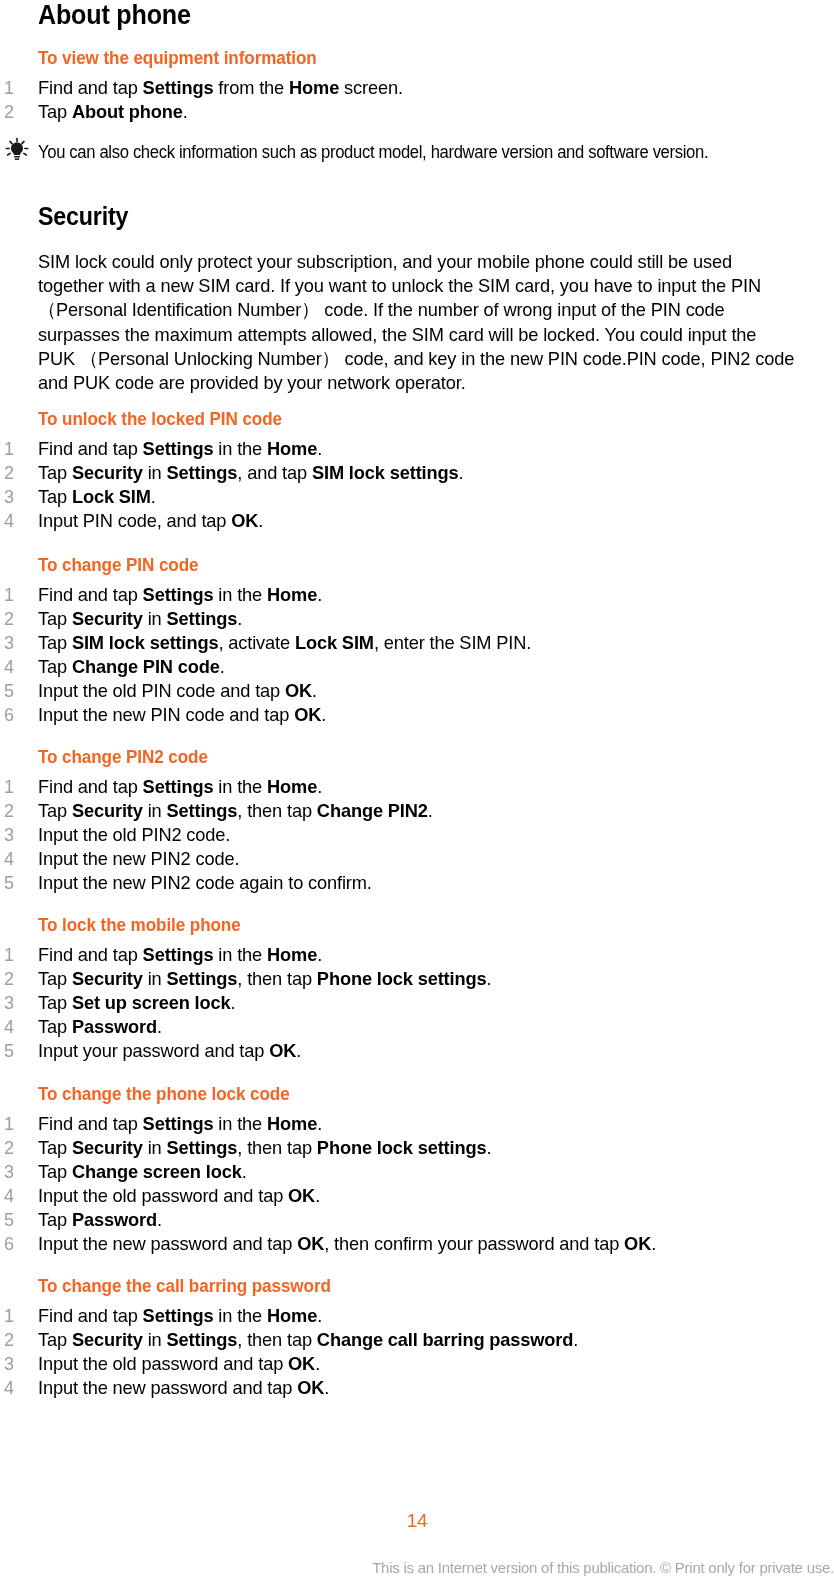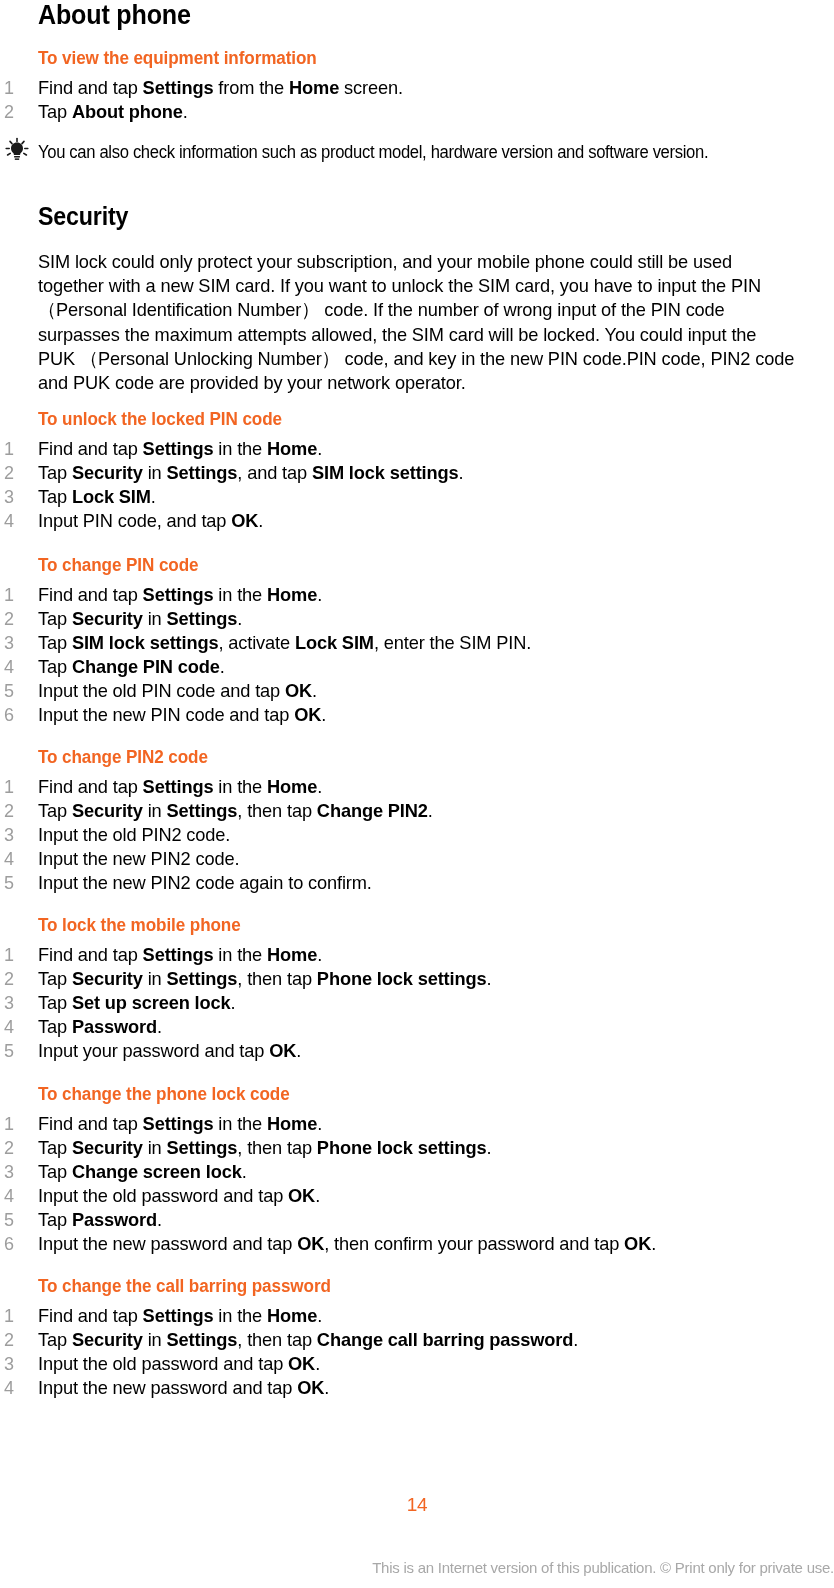--- a/index.html
+++ b/index.html
@@ -129,20 +129,21 @@
 
   
   .page-number {
     position: absolute;
     left: 0;
     width: 834px;
     text-align: center;
     color: #F26522;
     font-size: 19px;
     letter-spacing: -0.3px;
+    margin-top: 16px;
   }
   .footer-note {
     position: absolute;
     left: 0;
     width: 834px;
     text-align: right;
     color: #a8a8a8;
     font-size: 15px;
     letter-spacing: -0.25px;
   }

